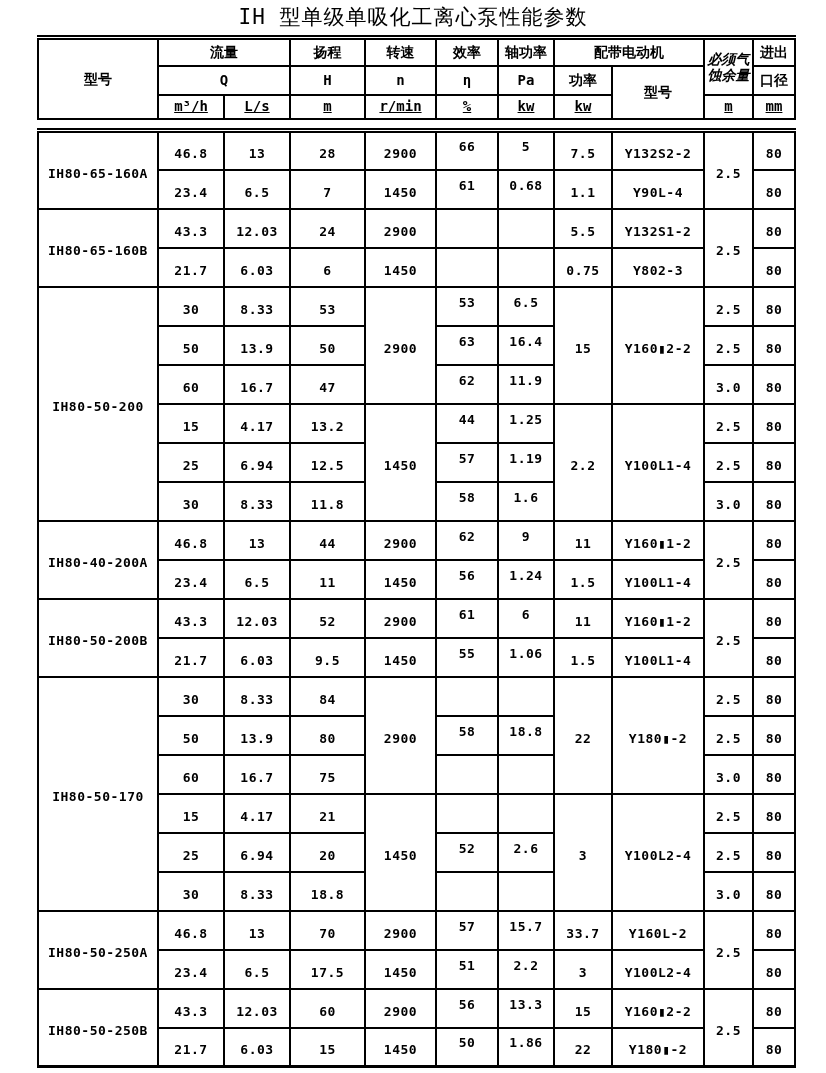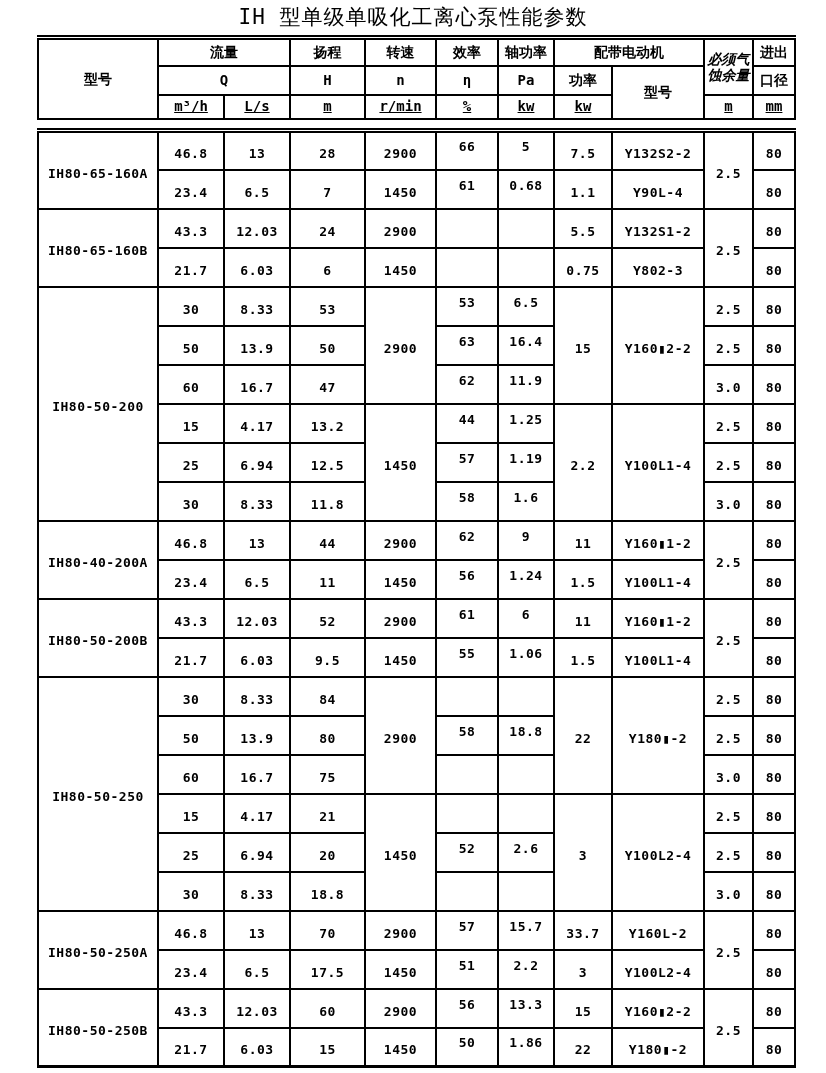--- a/index.html
+++ b/index.html
@@ -246,21 +246,21 @@
           <td><span class="v">6.03</span></td>
           <td><span class="v">9.5</span></td>
           <td><span class="v">1450</span></td>
           <td><span class="ve">55</span></td>
           <td><span class="ve">1.06</span></td>
           <td><span class="v">1.5</span></td>
           <td><span class="v">Y100L1-4</span></td>
           <td><span class="v">80</span></td>
         </tr>
         <tr>
-          <td rowspan="6"><span class="v">IH80-50-250</span></td>
+          <td rowspan="6"><span class="v">IH80-50-170</span></td>
           <td><span class="v">30</span></td>
           <td><span class="v">8.33</span></td>
           <td><span class="v">84</span></td>
           <td rowspan="3"><span class="v">2900</span></td>
           <td><span class="ve"></span></td>
           <td><span class="ve"></span></td>
           <td rowspan="3"><span class="v">22</span></td>
           <td rowspan="3"><span class="v">Y180▮-2</span></td>
           <td><span class="v">2.5</span></td>
           <td><span class="v">80</span></td>

